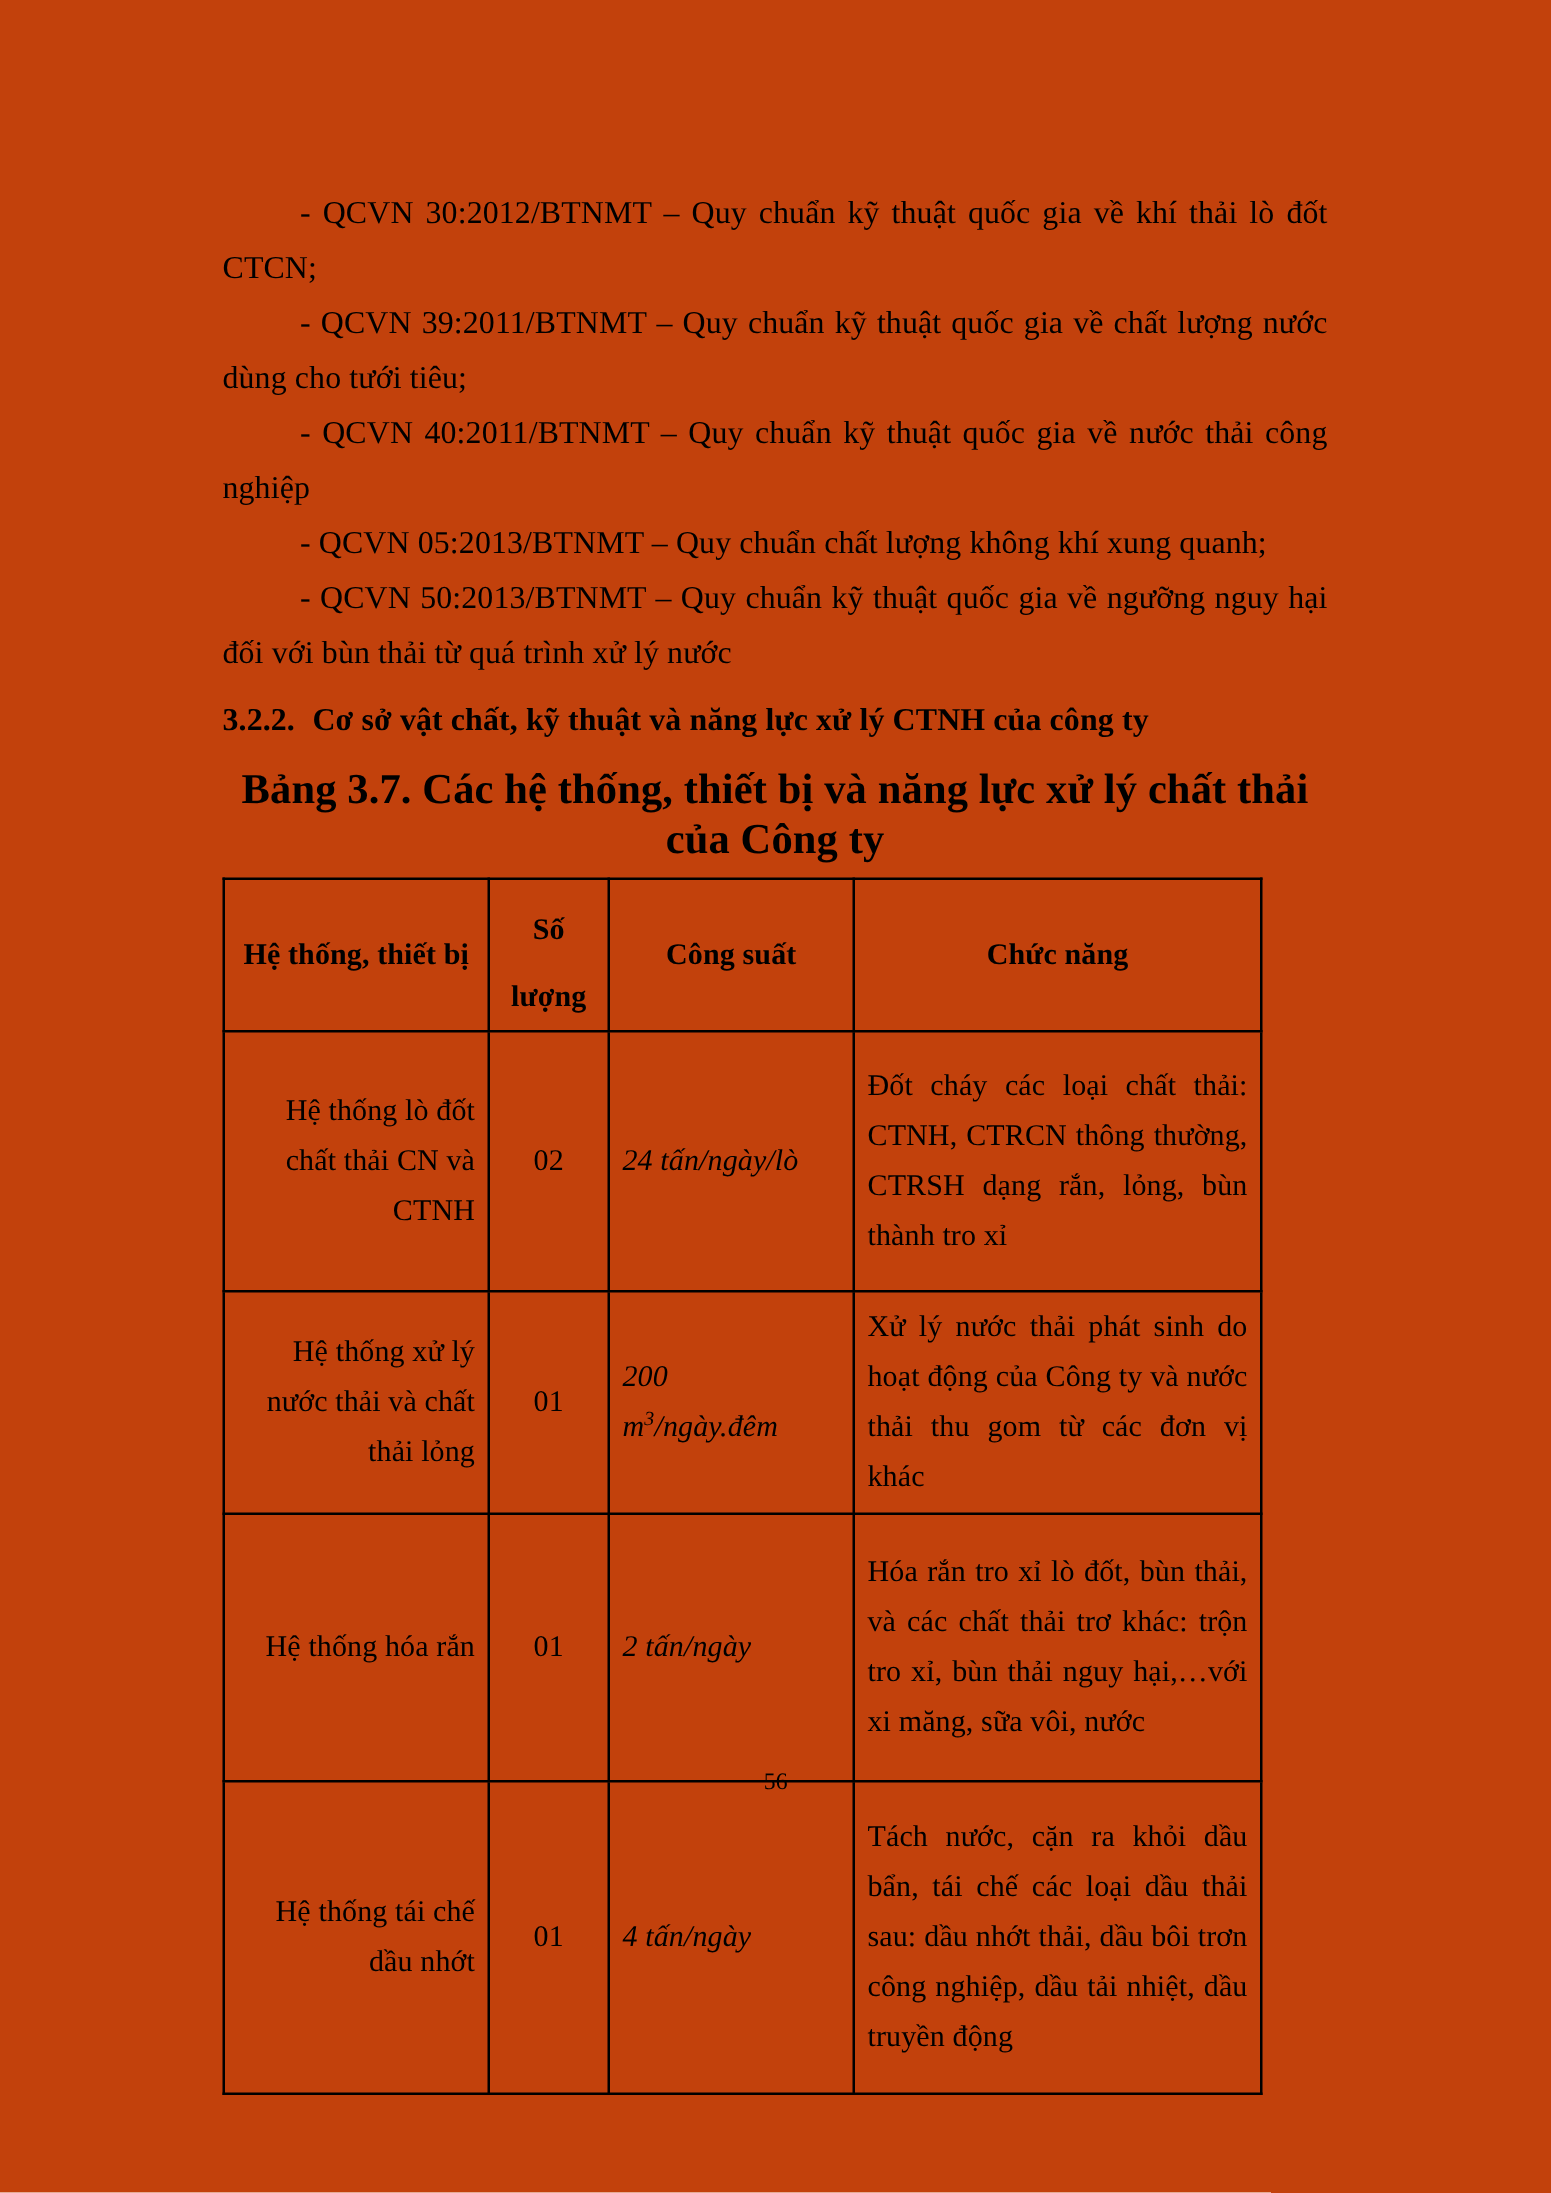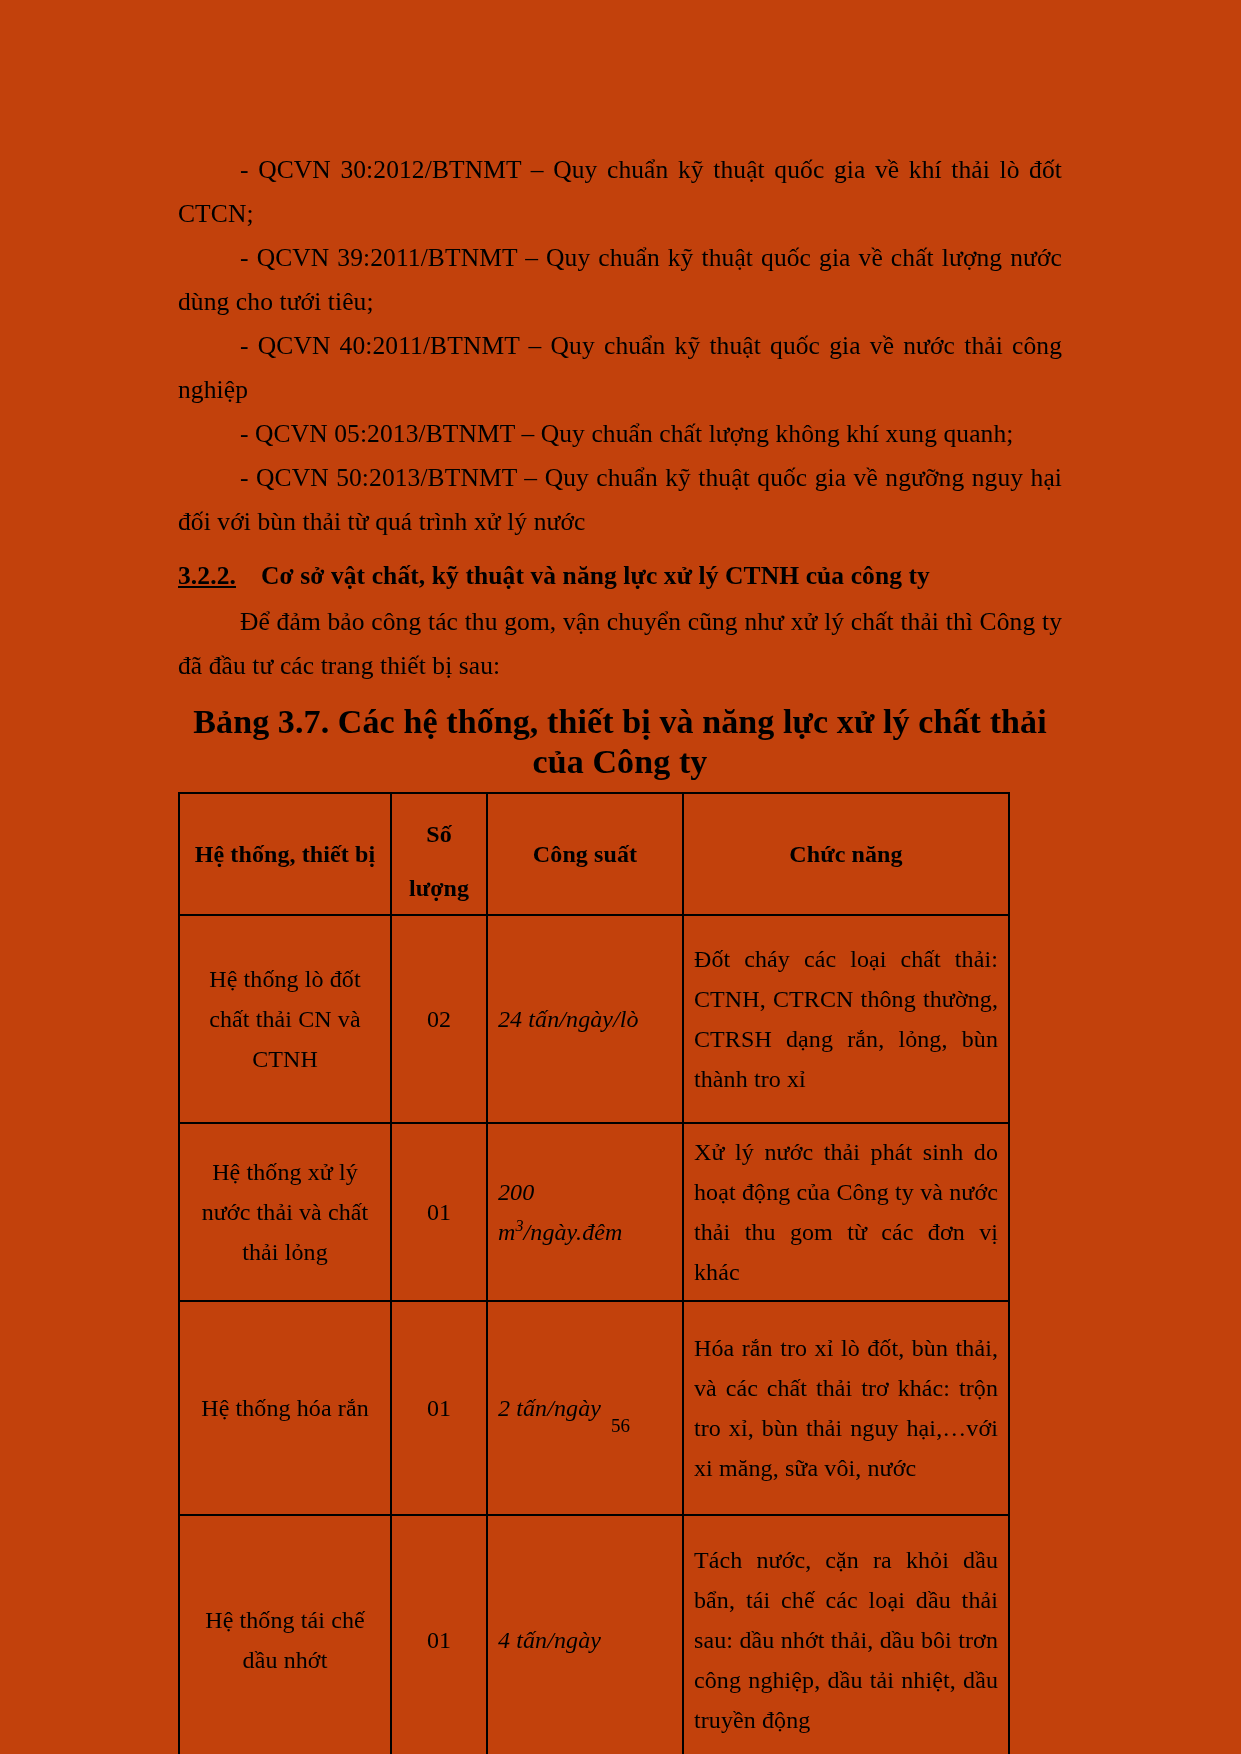--- a/index.html
+++ b/index.html
@@ -37,22 +37,21 @@
   }
   h3.section-heading {
     margin: 10px 0 2px 0;
     font-size: 25.5px;
     line-height: 44px;
     font-weight: bold;
     text-indent: 0;
     letter-spacing: 0.1px;
   }
   h3.section-heading .num {
-    margin-right: 25px;
-    text-decoration: underline;
+    margin-right: 14px;
   }
   .table-caption {
     margin: 14px 0 10px 0;
     font-size: 34px;
     line-height: 40px;
     font-weight: bold;
     text-align: center;
     letter-spacing: 0.1px;
   }
   table.data-table {
@@ -74,21 +73,21 @@
     font-weight: bold;
     text-align: center;
     height: 88px;
   }
   col.c-system { width: 212px; }
   col.c-qty { width: 96px; }
   col.c-capacity { width: 196px; }
   col.c-function { width: 326px; }
 
   td.cell-system {
-    text-align: center;
+    text-align: right;
   }
   td.cell-qty {
     text-align: center;
   }
   td.cell-capacity {
     font-style: italic;
   }
   td.cell-function {
     text-align: justify;
     text-justify: inter-word;
@@ -130,21 +129,20 @@
     <p class="body-text">- QCVN 30:2012/BTNMT – Quy chuẩn kỹ thuật quốc gia về khí thải lò đốt CTCN;</p>
     <p class="body-text">- QCVN 39:2011/BTNMT – Quy chuẩn kỹ thuật quốc gia về chất lượng nước dùng cho tưới tiêu;</p>
     <p class="body-text">- QCVN 40:2011/BTNMT – Quy chuẩn kỹ thuật quốc gia về nước thải công nghiệp</p>
     <p class="body-text">- QCVN 05:2013/BTNMT – Quy chuẩn chất lượng không khí xung quanh;</p>
     <p class="body-text">- QCVN 50:2013/BTNMT – Quy chuẩn kỹ thuật quốc gia về ngưỡng nguy hại đối với bùn thải từ quá trình xử lý nước</p>
 
     <h3 class="section-heading">
       <span class="num">3.2.2.</span><span>Cơ sở vật chất, kỹ thuật và năng lực xử lý CTNH của công ty</span>
     </h3>
 
-    <p class="body-text">Để đảm bảo công tác thu gom, vận chuyển cũng như xử lý chất thải thì Công ty đã đầu tư các trang thiết bị sau:</p>
 
     <div class="table-caption">Bảng 3.7. Các hệ thống, thiết bị và năng lực xử lý chất thải của Công ty</div>
 
     <table class="data-table">
       <colgroup>
         <col class="c-system">
         <col class="c-qty">
         <col class="c-capacity">
         <col class="c-function">
       </colgroup>

